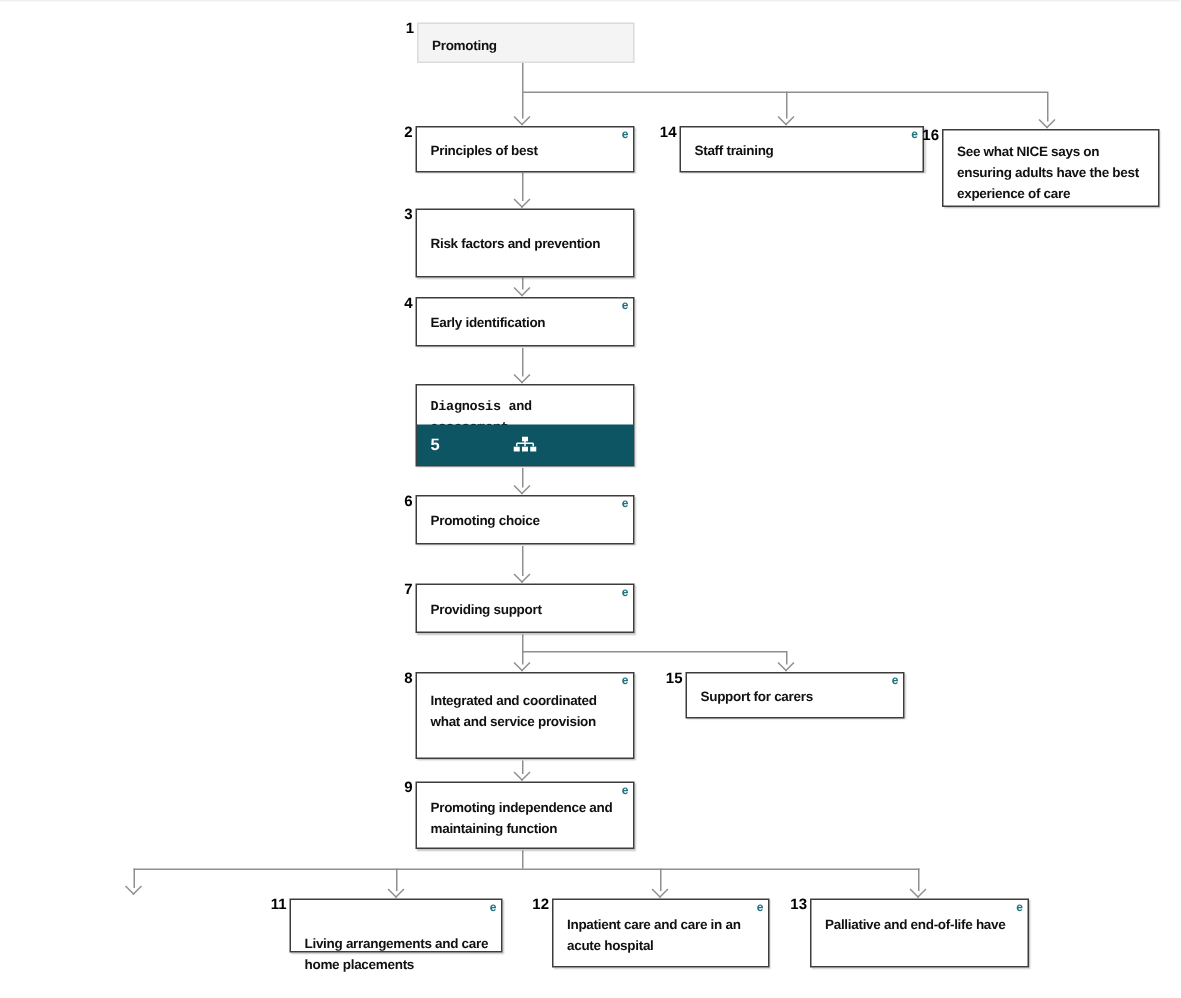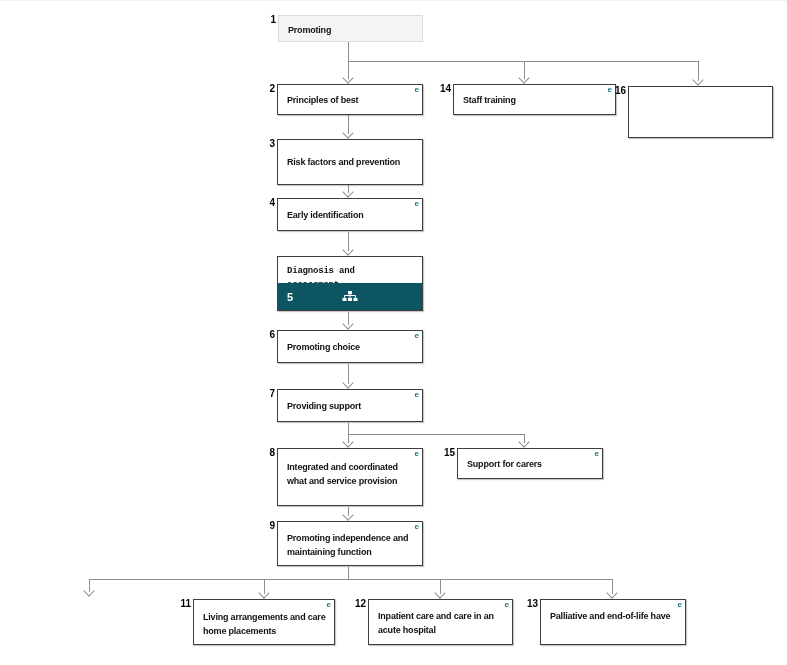--- a/index.html
+++ b/index.html
@@ -135,21 +135,21 @@
     <span class="eicon">e</span>
   </div>
 
   <div class="node" style="left:277px;top:520px;width:146px;height:45px;padding-top:9px">
     <span class="num">9</span>
     <span class="label">Promoting independence and maintaining function</span>
     <span class="eicon">e</span>
   </div>
 
 
-  <div class="node" style="left:193px;top:598px;width:142px;height:46px;padding-top:10px">
+  <div class="node" style="left:193px;top:598px;width:142px;height:36px;padding-top:22px">
     <span class="num">11</span>
     <span class="label">Living arrangements and care home placements</span>
     <span class="eicon">e</span>
   </div>
 
   <div class="node" style="left:368px;top:598px;width:145px;height:46px;padding-top:9px">
     <span class="num">12</span>
     <span class="label">Inpatient care and care in an acute hospital</span>
     <span class="eicon">e</span>
   </div>
@@ -167,15 +167,16 @@
   </div>
 
   <div class="node" style="left:457px;top:447px;width:146px;height:31px">
     <span class="num">15</span>
     <span class="label">Support for carers</span>
     <span class="eicon">e</span>
   </div>
 
   <div class="node" style="left:628px;top:85px;width:145px;height:52px;padding-top:7px">
     <span class="num">16</span>
+    <span class="label">See what NICE says on ensuring adults have the best experience of care</span>
   </div>
 
 </div>
 
 </body></html>

